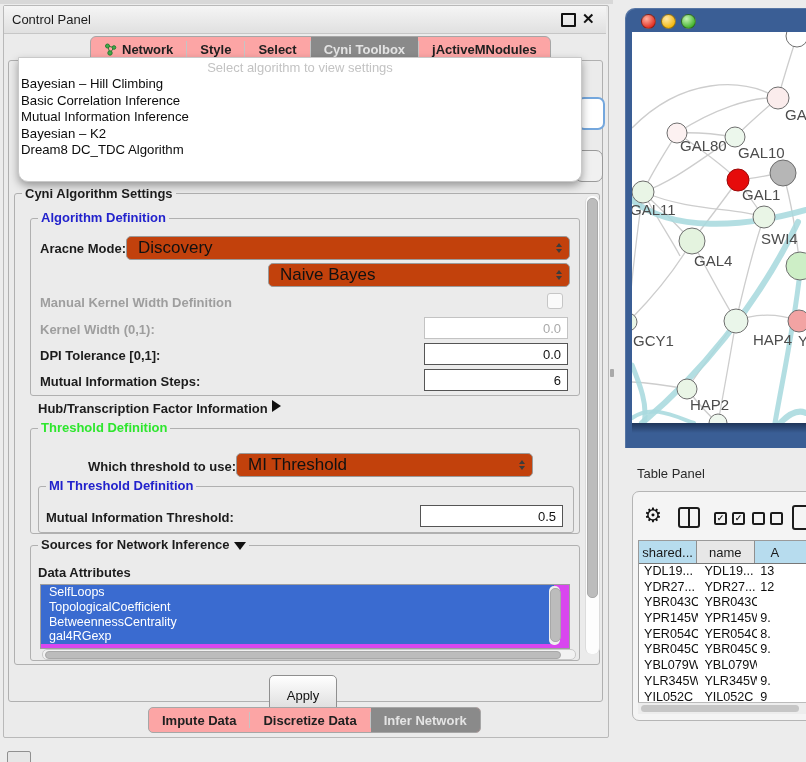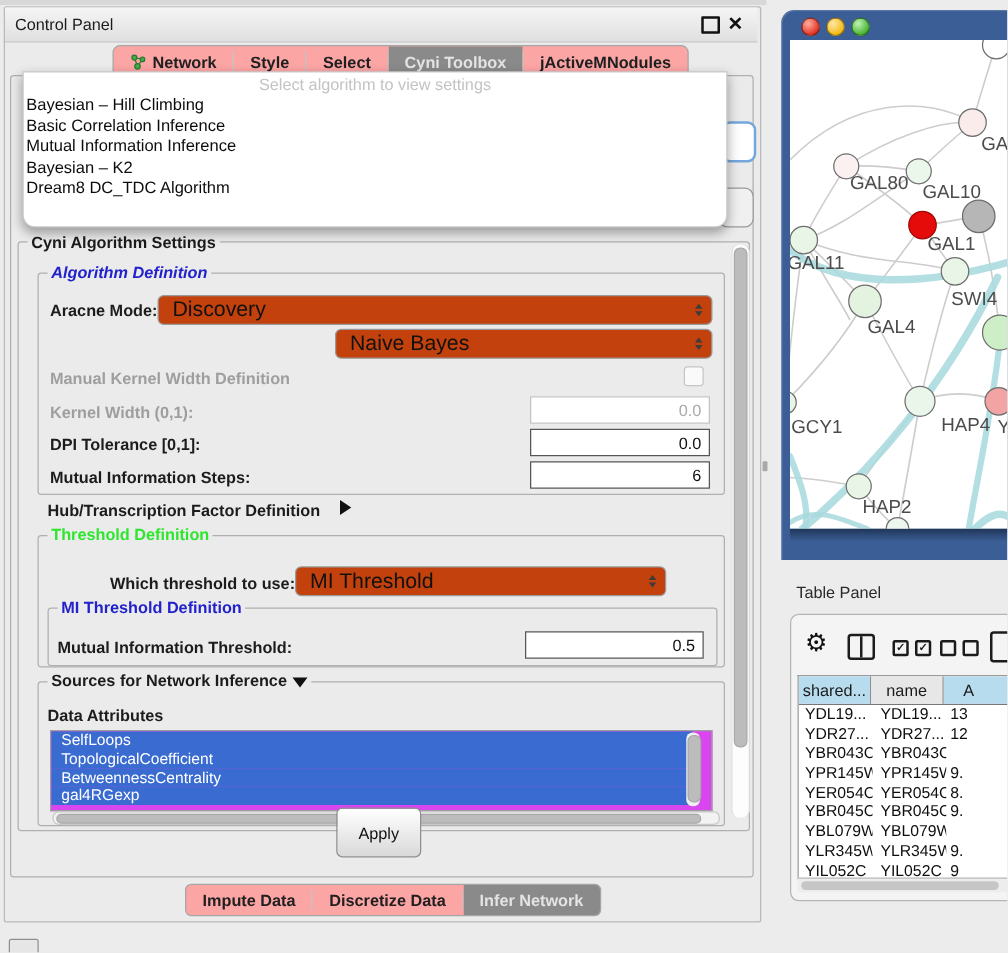--- a/index.html
+++ b/index.html
@@ -44,21 +44,21 @@
   .tri-down{width:0;height:0;border-left:6px solid transparent;border-right:6px solid transparent;
             border-top:8px solid #111;display:inline-block;vertical-align:-1px;margin-left:4px;}
   
   .sb-track-v{background:#f6f6f6;border-left:1px solid #dcdcdc;border-right:1px solid #dcdcdc;border-radius:6px;}
   .sb-thumb{background:#bcbcbc;border:1px solid #a8a8a8;border-radius:5px;}
   .sb-track-h{background:#f2f2f2;border:1px solid #c9c9c9;border-radius:5px;}
   
   #attr-list{left:40px;top:584px;width:528px;height:63px;background:#d946ef;border:1px solid #9e9e9e;overflow:hidden;}
   .litem{height:14.8px;line-height:14.8px;font-size:12.5px;color:#fff;padding-left:8px;width:505px;}
   
-  #apply-btn{left:269px;top:646px;width:68px;height:40px;border:1px solid #8f8f8f;border-radius:5px;
+  #apply-btn{left:269px;top:675px;width:68px;height:40px;border:1px solid #8f8f8f;border-radius:5px;
              background:linear-gradient(#ffffff,#d9d9d9);font-size:13px;font-family:"Liberation Sans",sans-serif;
              color:#111;padding:0;}
   
   #algo-popup{left:18px;top:57px;width:562px;height:122px;background:#fff;border:1px solid #c9c9c9;
               border-radius:0 0 10px 10px;box-shadow:0 4px 9px rgba(0,0,0,.35);z-index:5;padding-top:1px;}
   #algo-placeholder{text-align:center;font-size:13px;color:#c3c3c3;height:17px;line-height:17px;}
   .ditem{font-size:13.2px;color:#0c0c0c;height:16.6px;line-height:16.6px;padding-left:2px;white-space:nowrap;}
   .ditem.bold{font-weight:bold;}
   .frag{z-index:3;}
   
@@ -142,21 +142,21 @@
   <div class="abs frag" style="left:577px;top:97px;width:24px;height:29px;border:2px solid #74a7dd;border-radius:7px;background:#fff;"></div>
   <div class="abs frag" style="left:575px;top:150px;width:26px;height:30px;border:1px solid #9a9a9a;border-radius:7px;background:#f0f0f0;"></div>
 
   <div class="abs groupbox" style="left:14px;top:193px;width:584px;height:470px;"></div>
   <div class="abs grouptitle" style="left:22px;top:187px;color:#1c1c1c;">Cyni Algorithm Settings</div>
 
   <div class="abs sb-track-v" style="left:585px;top:196px;width:13px;height:458px;background:#fdfdfd;"></div>
   <div class="abs sb-thumb" style="left:587px;top:198px;width:9px;height:398px;"></div>
 
   <div class="abs groupbox" style="left:30px;top:218px;width:548px;height:176px;"></div>
-  <div class="abs grouptitle" style="left:38px;top:211px;color:#2222cc;font-style:italic;">Algorithm Definition</div>
+  <div class="abs grouptitle" style="left:38px;top:211px;color:#2222cc;">Algorithm Definition</div>
 
   <div class="abs lbl" style="left:40px;top:241px;">Aracne Mode:</div>
   <div class="abs combo" style="left:126px;top:236px;width:444px;height:24px;">
     <span>Discovery</span>
     <span class="arr">
         <div class="u"></div>
         <div class="d"></div>
       </span>
   </div>
 
@@ -173,21 +173,21 @@
 
   <div class="abs lbl dis" style="left:40px;top:322px;">Kernel Width (0,1):</div>
   <div class="abs field dis" style="left:424px;top:317px;width:144px;height:22px;">0.0</div>
 
   <div class="abs lbl" style="left:40px;top:348px;">DPI Tolerance [0,1]:</div>
   <div class="abs field" style="left:424px;top:343px;width:144px;height:22px;">0.0</div>
 
   <div class="abs lbl" style="left:40px;top:374px;">Mutual Information Steps:</div>
   <div class="abs field" style="left:424px;top:369px;width:144px;height:22px;">6</div>
 
-  <div class="abs lbl" style="left:38px;top:401px;">Hub/Transcription Factor Definition</div>
+  <div class="abs lbl" style="left:38px;top:401px;">Hub/Transcription Factor Information</div>
   <span class="abs tri-right" style="left:272px;top:400px;"></span>
 
   <div class="abs groupbox" style="left:30px;top:428px;width:548px;height:104px;"></div>
   <div class="abs grouptitle" style="left:38px;top:421px;color:#2ee62e;">Threshold Definition</div>
 
   <div class="abs lbl" style="left:88px;top:459px;">Which threshold to use:</div>
   <div class="abs combo" style="left:236px;top:453px;width:297px;height:24px;">
     <span>MI Threshold</span>
     <span class="arr">
         <div class="u"></div>

